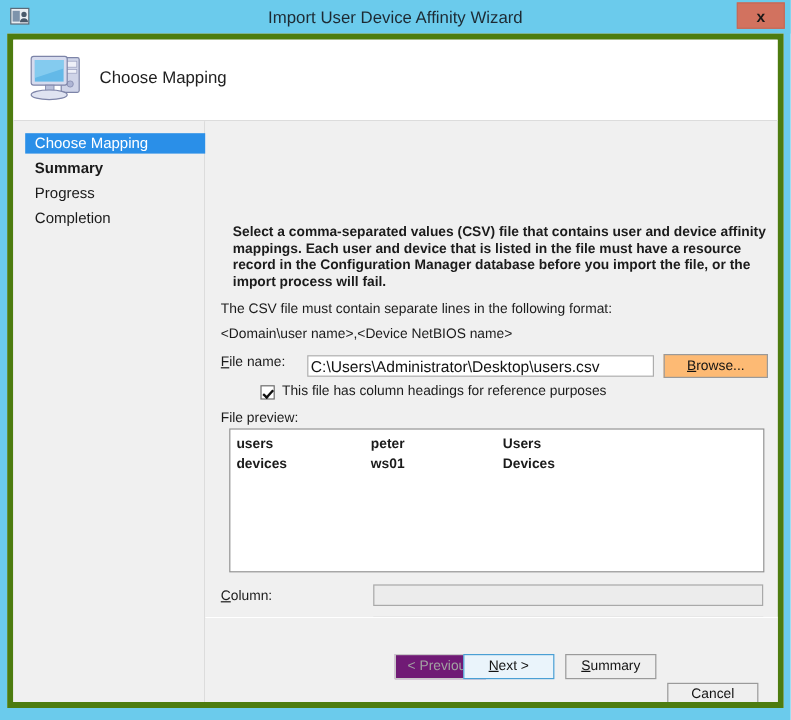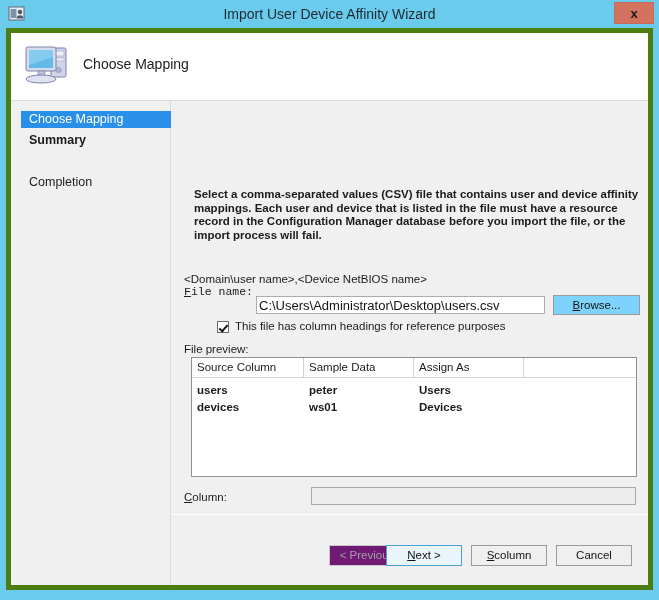--- a/index.html
+++ b/index.html
@@ -156,45 +156,44 @@
   #fmt-line2 {
     position: absolute;
     left: 13px; top: 172px;
     font-size: 11.5px;
     color: #1b1b1b;
   }
 
   
   #lbl-filename {
     position: absolute;
-    left: 13px; top: 184px;
-    font-size: 11.5px;
-    color: #1b1b1b;
-    font-family: Liberation Mono, monospace;
+    left: 13px; top: 195px;
+    font-size: 11.5px;
+    color: #1b1b1b;
   }
   #filename-input {
     position: absolute;
     left: 85px; top: 195px;
     width: 289px;
     height: 18px;
     background: #ffffff;
     border: 1px solid #adadad;
     box-sizing: border-box;
     font-family: "Liberation Sans", sans-serif;
     font-size: 13px;
     color: #131313;
     padding: 0 2px;
     line-height: 16px;
   }
   #browse-btn {
     position: absolute;
     left: 382px; top: 194px;
     width: 87px;
     height: 20px;
-    background: #7dd3fc;
+    background: #fdba74;
     border: 1px solid #9a9a9a;
     box-sizing: border-box;
     font-size: 11.5px;
     color: #131313;
     text-align: center;
     line-height: 18px;
     cursor: pointer;
   }
 
   
@@ -407,47 +406,43 @@
           <rect x="17" y="32" width="7" height="5" fill="#b9c0da" stroke="#7d84a8" stroke-width="0.7"></rect>
           <ellipse cx="20" cy="40" rx="15" ry="4" fill="#dfe3f1" stroke="#7d84a8" stroke-width="1"></ellipse>
         </svg>
       </div>
       <div id="banner-title">Choose Mapping</div>
     </div>
 
     <div id="sidebar">
       <div class="side-item selected" style="top:10px;">Choose Mapping</div>
       <div class="side-item bold" style="top:31px;">Summary</div>
+      <div class="side-item" style="top:52px;">Progress</div>
       <div class="side-item" style="top:73px;">Completion</div>
     </div>
 
     <div id="main">
 
       <div id="desc">Select a comma-separated values (CSV) file that contains user and device affinity mappings. Each user and device that is listed in the file must have a resource record in the Configuration Manager database before you import the file, or the import process will fail.</div>
 
+      <div id="fmt-line1">The CSV file must contain separate lines in the following format:</div>
       <div id="fmt-line2">&lt;Domain\user name&gt;,&lt;Device NetBIOS name&gt;</div>
 
       <div id="lbl-filename"><span class="u">F</span><span>ile name:</span></div>
       <input id="filename-input" type="text" value="C:\Users\Administrator\Desktop\users.csv" style="">
       <div id="browse-btn"><span class="u">B</span>rowse...</div>
 
       <div id="chk-row">
         <div id="chk-box"></div>
         <div id="chk-label">This file has column headings for reference purposes</div>
       </div>
 
       <div id="lbl-preview">File preview:</div>
 
       <div id="preview-table">
-        <div id="preview-header">
-          <div class="col-head" style="left:0;   width:112px;">Source Column</div>
-          <div class="col-head" style="left:112px;width:110px;">Sample Data</div>
-          <div class="col-head" style="left:222px;width:110px;">Assign As</div>
-          <div class="col-head" style="left:332px;width:112px;border-right:none;"></div>
-        </div>
         <div class="prow" style="margin-top:4px;">
           <div class="pcell" style="left:0;   width:112px;">users</div>
           <div class="pcell" style="left:112px;width:110px;">peter</div>
           <div class="pcell" style="left:222px;width:110px;">Users</div>
         </div>
         <div class="prow">
           <div class="pcell" style="left:0;   width:112px;">devices</div>
           <div class="pcell" style="left:112px;width:110px;">ws01</div>
           <div class="pcell" style="left:222px;width:110px;">Devices</div>
         </div>
@@ -460,18 +455,18 @@
       <div id="assign-select">
         <span id="assign-value"></span>
         <span id="assign-arrow"></span>
       </div>
     </div>
 
     <div id="footer-sep"></div>
     <div id="footer">
       <div class="wiz-btn disabled" style="left:130px;">&lt; Previous</div>
       <div class="wiz-btn default" style="left:215px;"><span class="u">N</span><span>ext &gt;</span></div>
-      <div class="wiz-btn" style="left:300px;"><span class="u">S</span><span>column</span></div>
-      <div class="wiz-btn" style="left:385px;">Cancel</div>
+      <div class="wiz-btn" style="left:300px;"><span class="u">S</span><span>ummary</span></div>
+      <div class="wiz-btn" style="left:385px;margin-top:24px;">Cancel</div>
     </div>
 
   </div>
 </div>
 
 </body></html>

